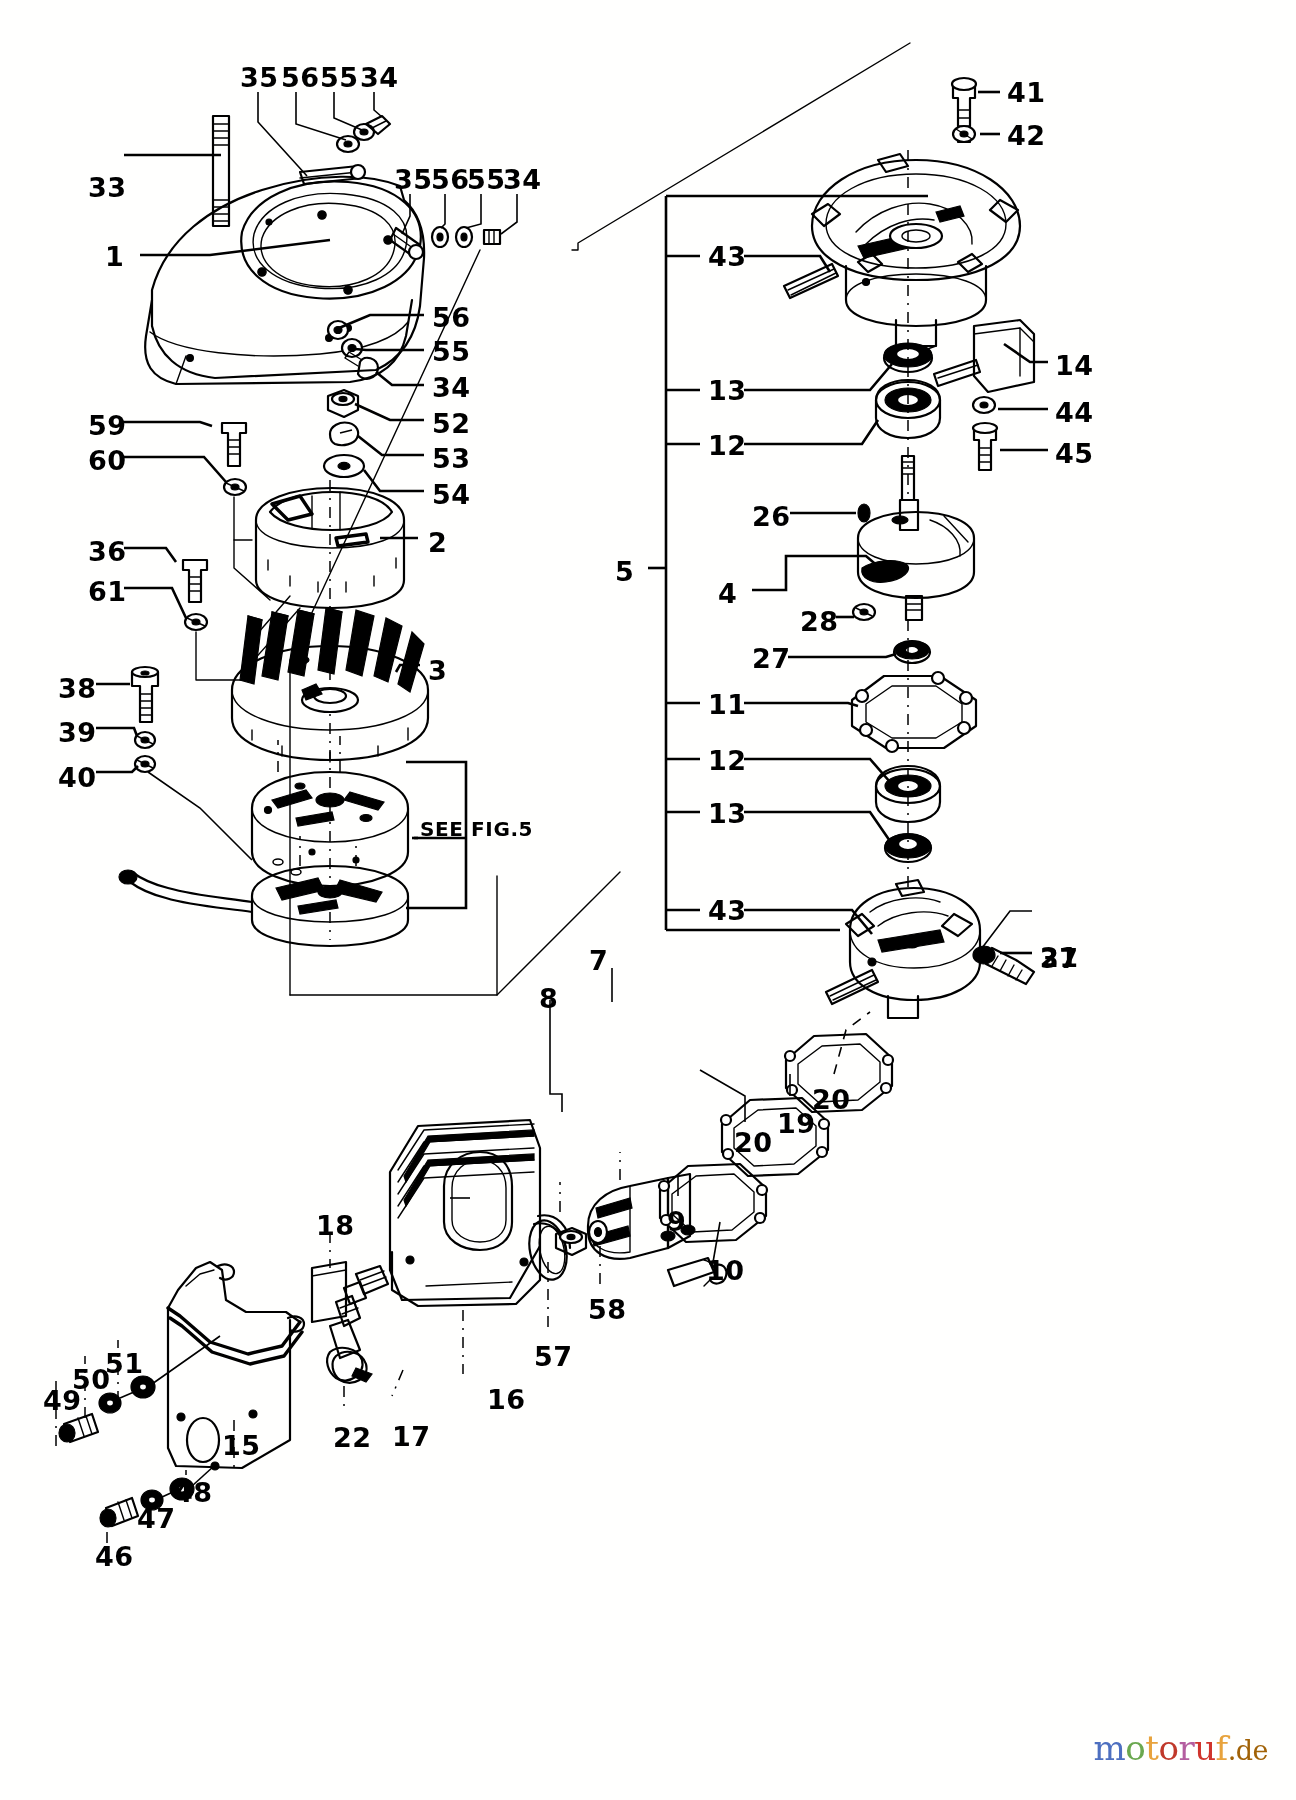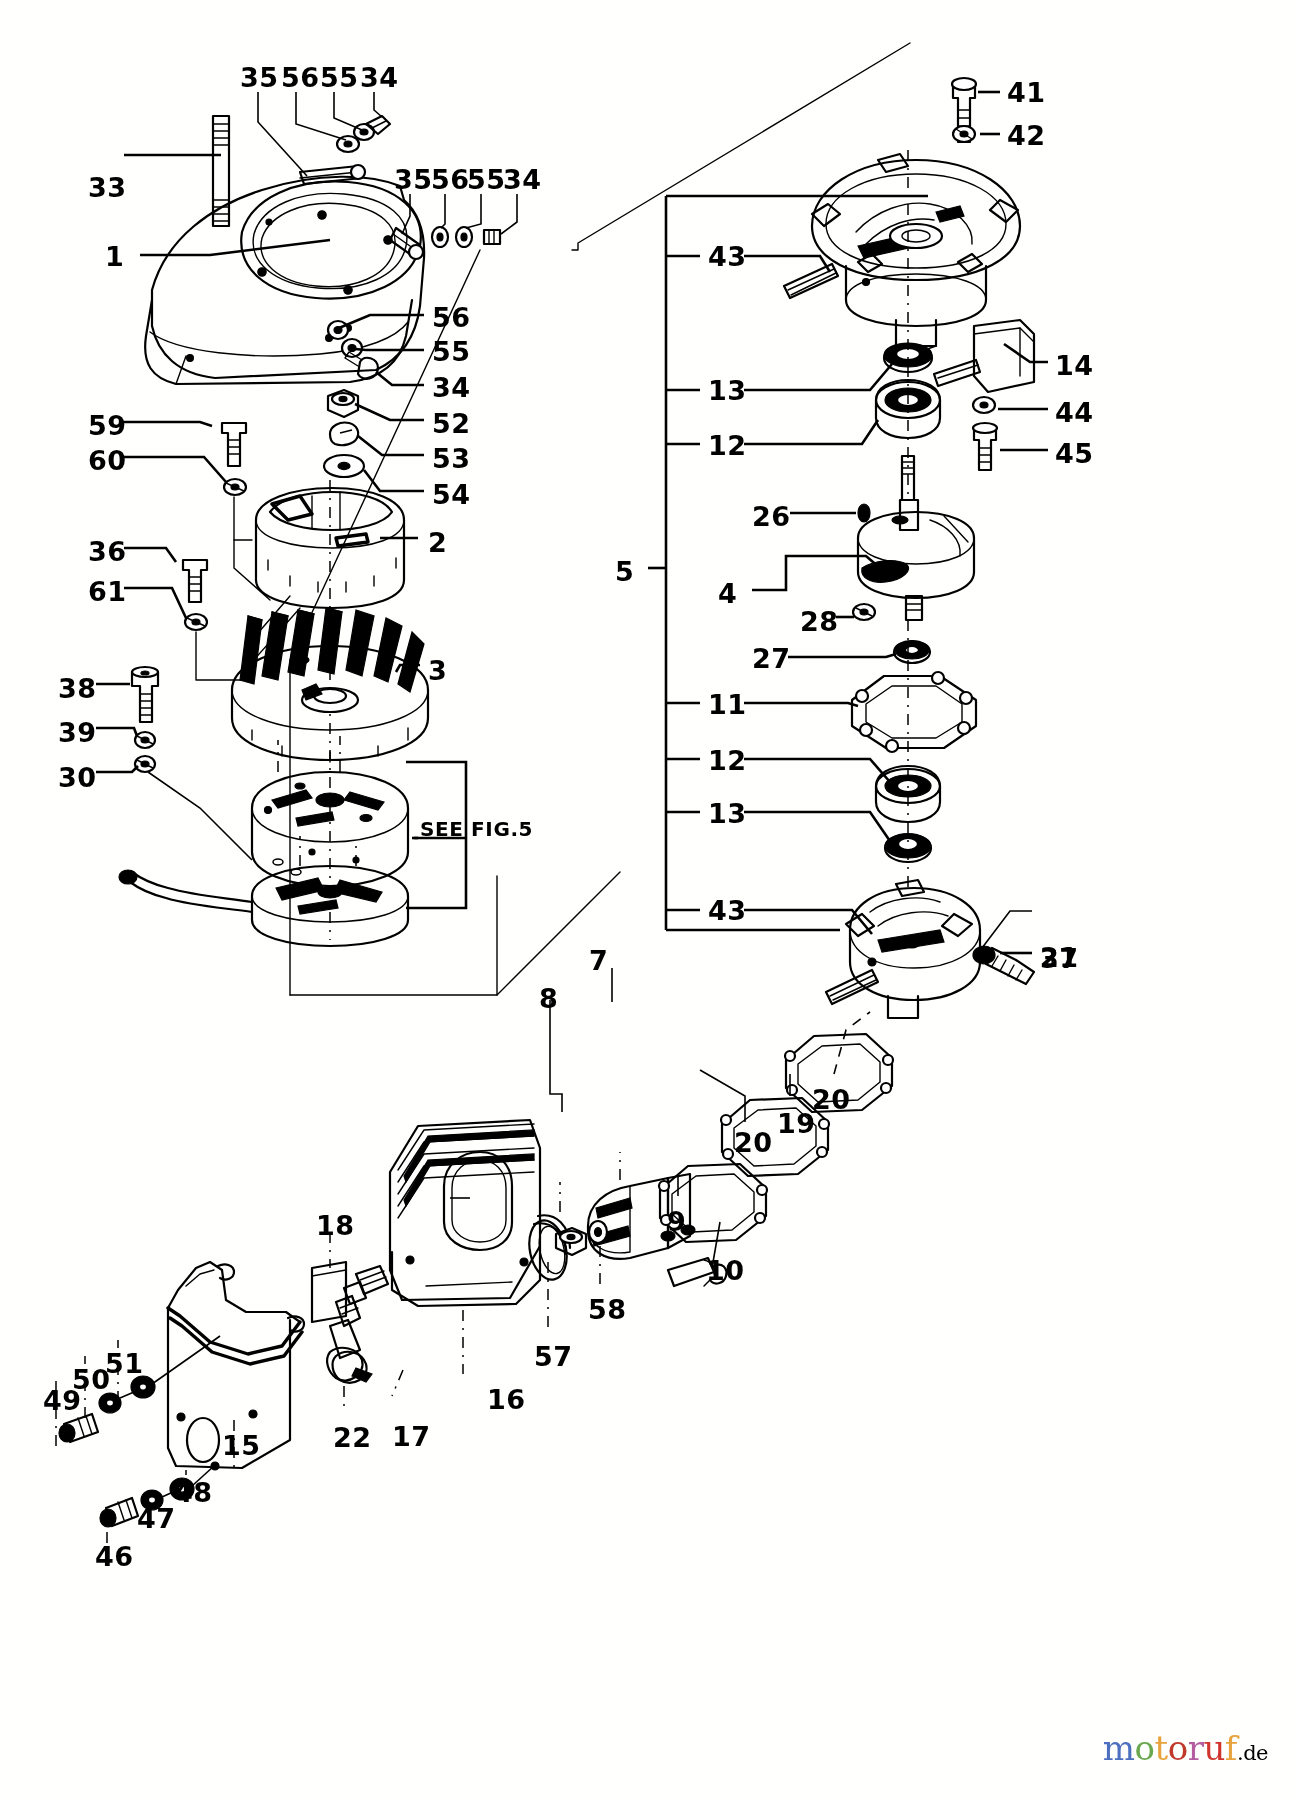--- a/index.html
+++ b/index.html
@@ -56,21 +56,21 @@
     white-space: nowrap;
     user-select: none;
   }
   #watermark .w1 { color:#4d6fc0; }
   #watermark .w2 { color:#6aa84f; }
   #watermark .w3 { color:#e8a33d; }
   #watermark .w4 { color:#c0392b; }
   #watermark .w5 { color:#b45ea0; }
   #watermark .w6 { color:#d0342c; }
   #watermark .w7 { color:#e8a33d; }
-  #watermark .de { color:#000000; font-size:21px; }
+  #watermark .de { color:#a16207; font-size:27px; }
 </style>
 </head>
 <body>
 
 <div id="sheet">
 
   <svg id="vec" viewBox="0 0 1296 1800" xmlns="http://www.w3.org/2000/svg">
     <defs>
       <style>
         .ln  { fill:none; stroke:#000; stroke-width:2.2; stroke-linecap:round; stroke-linejoin:round; }
@@ -730,21 +730,21 @@
       <div class="callout" style="left: 432px; top: 445px;">53</div>
       <div class="callout" style="left: 432px; top: 481px;">54</div>
       <div class="callout" style="left: 88px; top: 412px;">59</div>
       <div class="callout" style="left: 88px; top: 447px;">60</div>
       <div class="callout" style="left: 428px; top: 529px;">2</div>
       <div class="callout" style="left: 88px; top: 538px;">36</div>
       <div class="callout" style="left: 88px; top: 578px;">61</div>
       <div class="callout" style="left: 428px; top: 657px;">3</div>
       <div class="callout" style="left: 58px; top: 675px;">38</div>
       <div class="callout" style="left: 58px; top: 719px;">39</div>
-      <div class="callout" style="left: 58px; top: 764px;">30</div>
+      <div class="callout" style="left: 58px; top: 764px;">40</div>
       <div class="callout" style="left: 1007px; top: 79px;">41</div>
       <div class="callout" style="left: 1007px; top: 122px;">42</div>
       <div class="callout" style="left: 708px; top: 243px;">43</div>
       <div class="callout" style="left: 708px; top: 377px;">13</div>
       <div class="callout" style="left: 708px; top: 432px;">12</div>
       <div class="callout" style="left: 1055px; top: 352px;">14</div>
       <div class="callout" style="left: 1055px; top: 399px;">44</div>
       <div class="callout" style="left: 1055px; top: 440px;">45</div>
       <div class="callout" style="left: 752px; top: 503px;">26</div>
       <div class="callout" style="left: 615px; top: 558px;">5</div>

